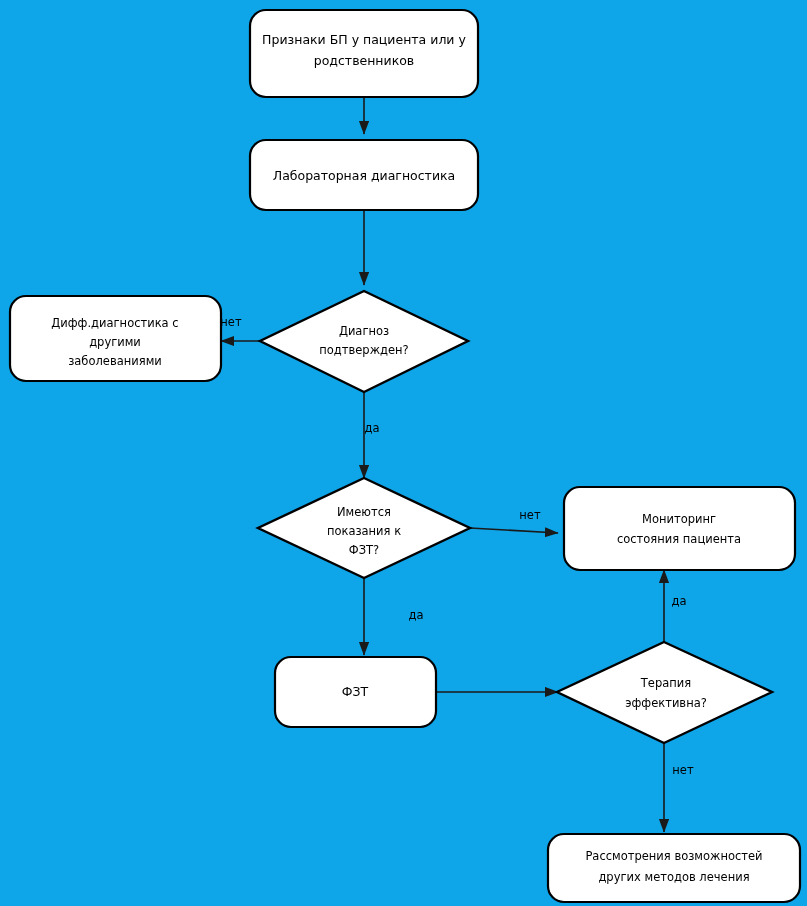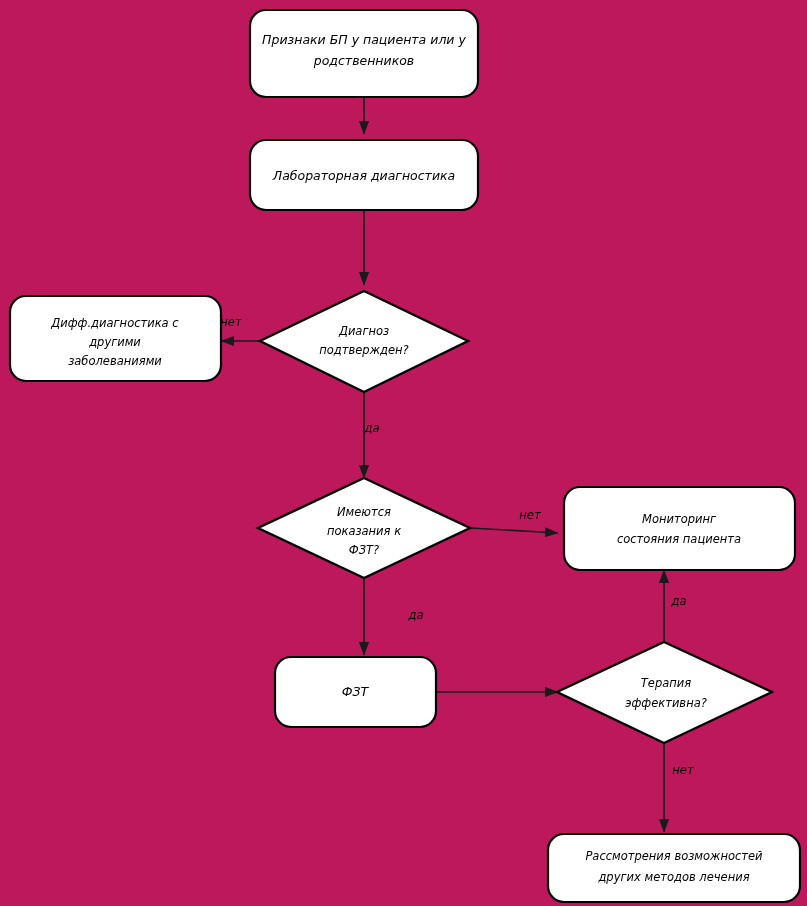--- a/index.html
+++ b/index.html
@@ -10,22 +10,21 @@
   body {
     width: 807px;
     height: 906px;
     font-family: "DejaVu Sans", "Liberation Sans", sans-serif;
     overflow: hidden;
   }
   #flowchart-root {
     position: relative;
     width: 807px;
     height: 906px;
-    background: #be185d;
-    font-style: italic;
+    background: #0ea5e9;
   }
   svg.chart-svg {
     position: absolute;
     top: 0;
     left: 0;
     width: 807px;
     height: 906px;
     display: block;
   }
   .node-shape {

